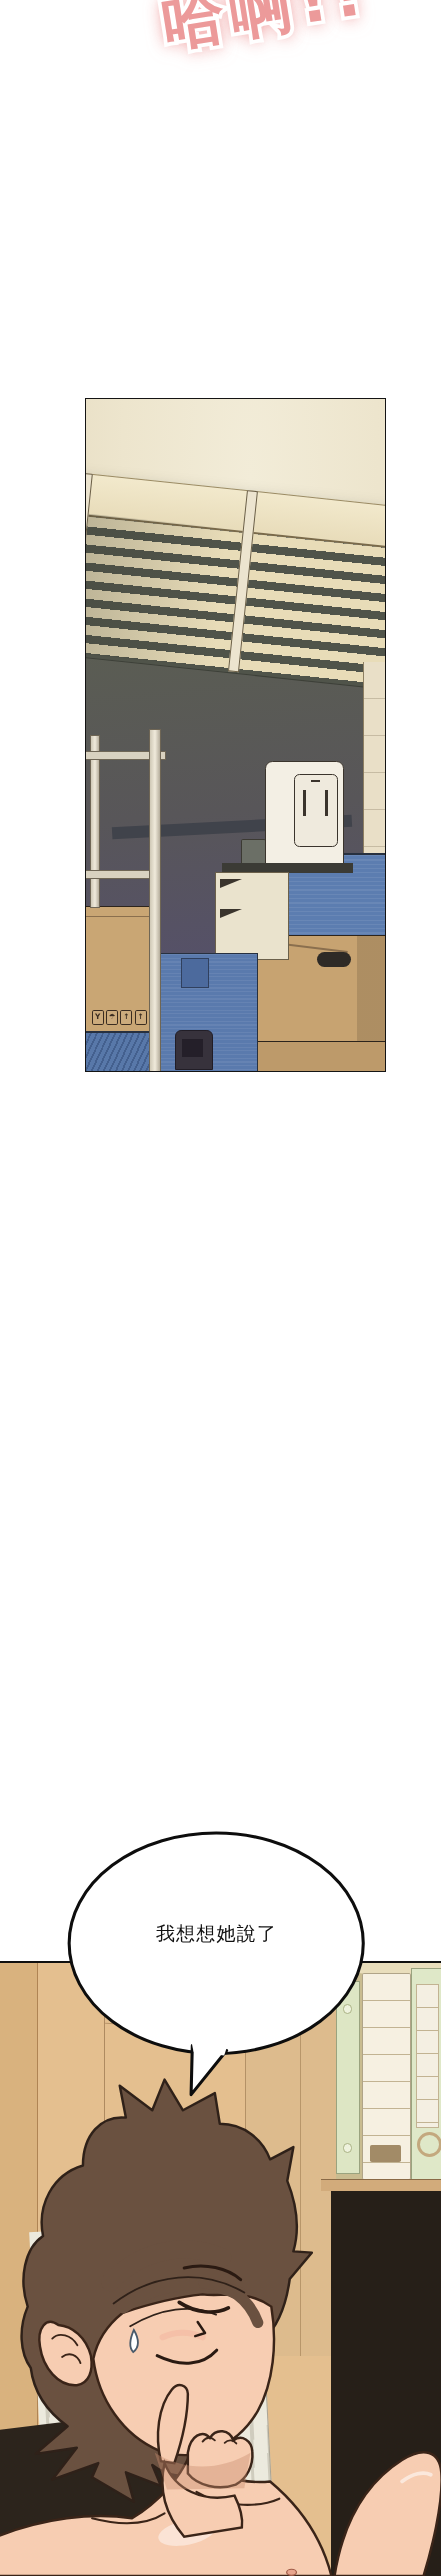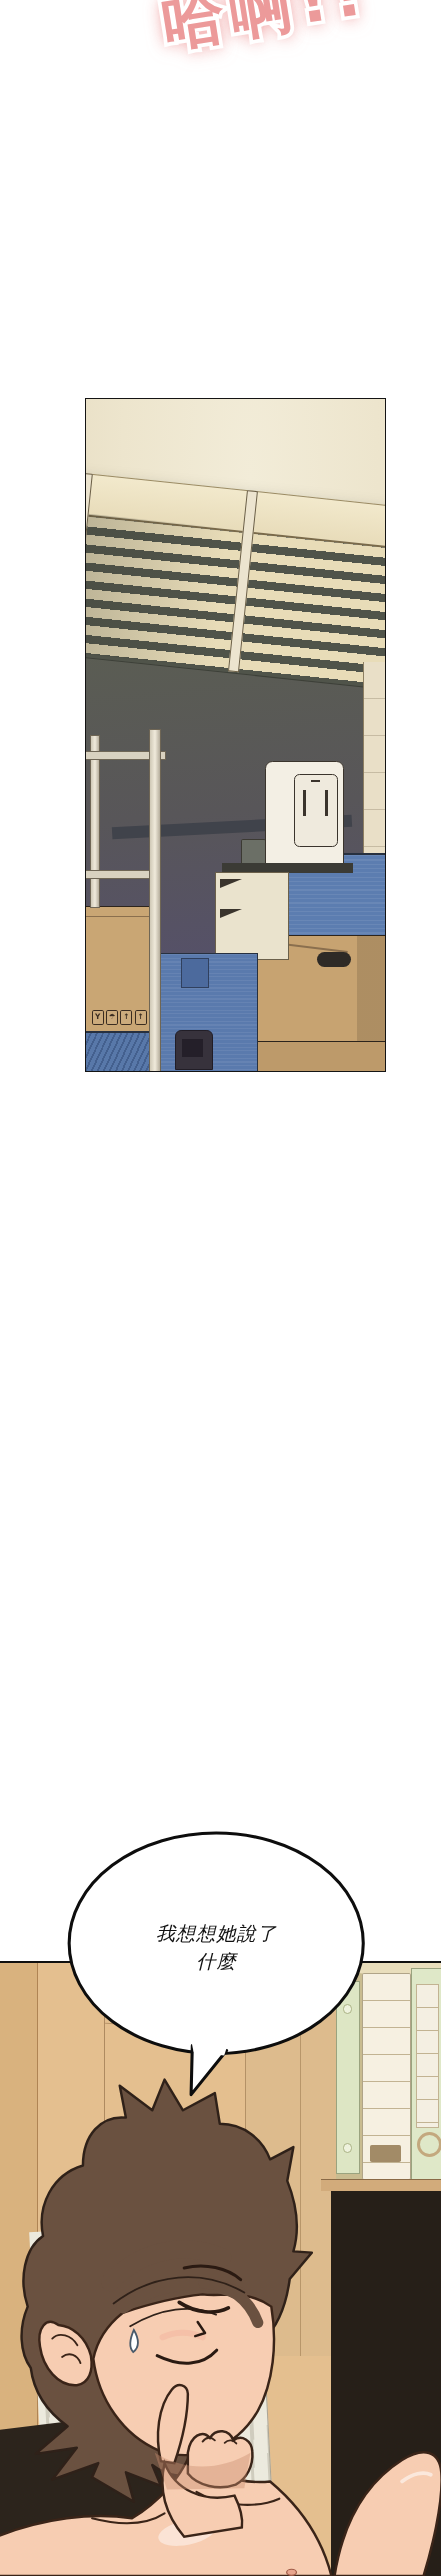--- a/index.html
+++ b/index.html
@@ -60,21 +60,21 @@
               background-image:repeating-linear-gradient(115deg,rgba(20,40,80,.30) 0 1.8px,rgba(0,0,0,0) 1.8px 5.5px);}
   .pole{position:absolute;background:linear-gradient(90deg,#cfc8b6,#f0eadb 50%,#b5ad9c);border:1.2px solid #6f6655;}
   .pole-a{left:3.7px;top:336px;width:8px;height:171px;}
   .pole-b{left:63px;top:330px;width:10.4px;height:342px;}
   .rail{position:absolute;background:#d9d2c0;border:1.2px solid #6f6655;}
   .rail-a{left:-2.5px;top:352px;width:80px;height:6.7px;}
   .rail-b{left:-2.5px;top:471px;width:64px;height:6.7px;}
   
   .bubble-svg{position:absolute;left:55px;top:1825px;z-index:5;}
   .bubble-text{position:absolute;left:68px;top:1919px;width:297px;z-index:6;text-align:center;
-               font-size:19px;line-height:28px;color:#121212;letter-spacing:1.2px;font-style:italic;}
+               font-size:19px;line-height:28px;color:#121212;letter-spacing:1.2px;}
   
   .panel-scene{position:absolute;left:0;top:1961px;width:442px;height:613px;border-top:2.5px solid #101010;
                background:#e4bf8f;overflow:hidden;z-index:1;}
   .wall-shade-left{position:absolute;left:0;top:0;width:37px;height:100%;background:#d9b27e;border-right:1.2px solid rgba(140,95,50,.55);}
   .wall-line-v{position:absolute;left:104px;top:0;width:1.2px;height:100%;background:rgba(120,85,50,.5);}
   .wall-line-h{position:absolute;left:105px;top:63px;width:126px;height:1.2px;background:rgba(120,85,50,.4);transform:rotate(3deg);}
   .cabinet-bg{position:absolute;left:245px;top:0;width:92px;height:393px;background:#ddbb8d;border-left:1.2px solid rgba(130,95,55,.45);}
   .cabinet-bg i{position:absolute;left:54px;top:0;width:1.2px;height:100%;background:rgba(130,95,55,.4);display:block;}
   .door-stripes{position:absolute;left:36px;top:263px;width:228px;height:267px;transform:rotate(-3deg);
                 background:repeating-linear-gradient(92deg,#eceade 0 13.5px,#cfccbe 13.5px 17px);
@@ -254,17 +254,16 @@
     </svg>
   </div>
 
   <svg class="bubble-svg" width="331" height="288" viewBox="0 0 540 470">
     <ellipse cx="263" cy="193" rx="240" ry="180" fill="#ffffff" stroke="#0d0d0d" stroke-width="5"></ellipse>
     <path d="M 224 360 L 222 440 L 280 368 Z" fill="#ffffff" stroke="#0d0d0d" stroke-width="5" stroke-linejoin="round"></path>
     <path d="M 222 350 L 282 358 L 276 376 L 226 370 Z" fill="#ffffff"></path>
   </svg>
   <div class="bubble-text">
     <div>我想想她說了</div>
-    <div>什麼</div>
   </div>
 
 </div>
 
 
 </body></html>

